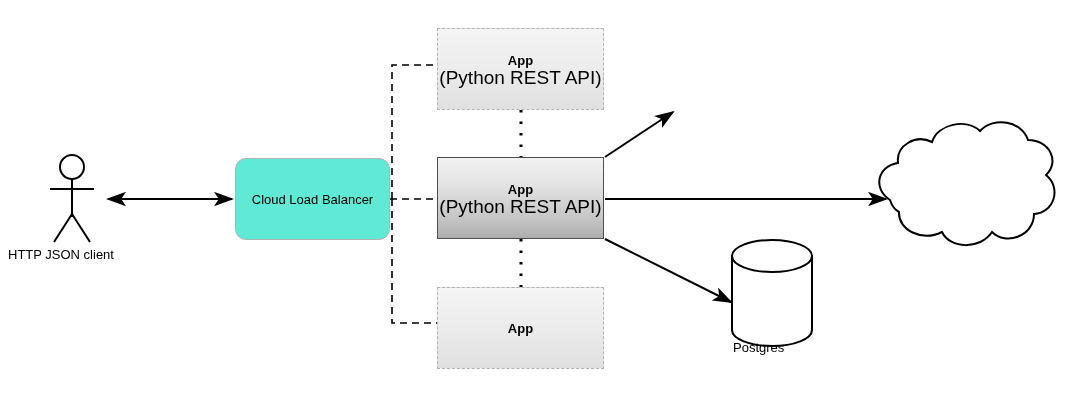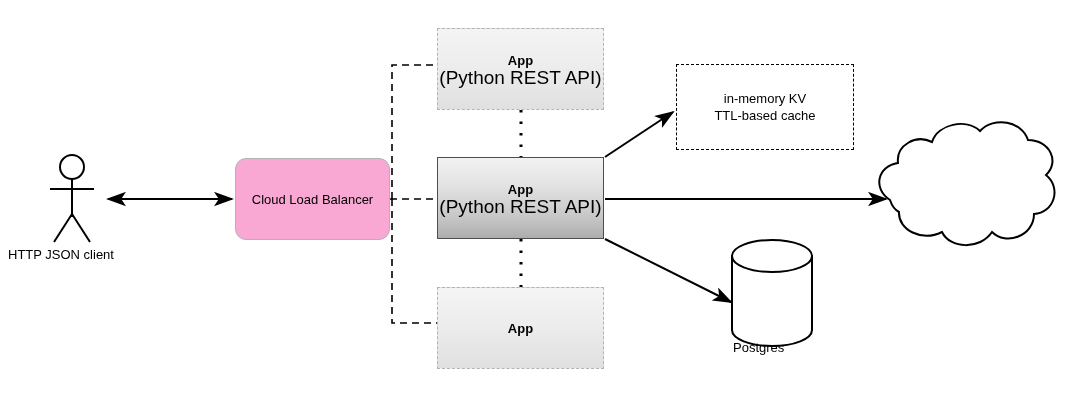--- a/index.html
+++ b/index.html
@@ -39,21 +39,21 @@
   }
 
   
   .lb-box {
     left: 235px;
     top: 158px;
     width: 155px;
     height: 82px;
     border: 1px solid #b3b3b3;
     border-radius: 11px;
-    background: #f9a8d4;
+    background: #5eead4;
   }
 
   
   .app-box {
     width: 167px;
     height: 82px;
   }
   .app-main {
     left: 437px;
     top: 157px;
@@ -207,23 +207,19 @@
 
   <div class="node app-box app-main">
     <div class="app-title">App</div>
     <div class="app-sub">(Python REST API)</div>
   </div>
 
   <div class="node app-box app-bottom">
     <div class="app-title">App</div>
   </div>
 
-  <div class="node cache-box">
-    <div>in-memory KV</div>
-    <div>TTL-based cache</div>
-  </div>
 
   <div class="free-label actor-label">HTTP JSON client</div>
 
 
   <div class="free-label postgres-label">Postgres</div>
 
 </div>
 
 </body></html>

